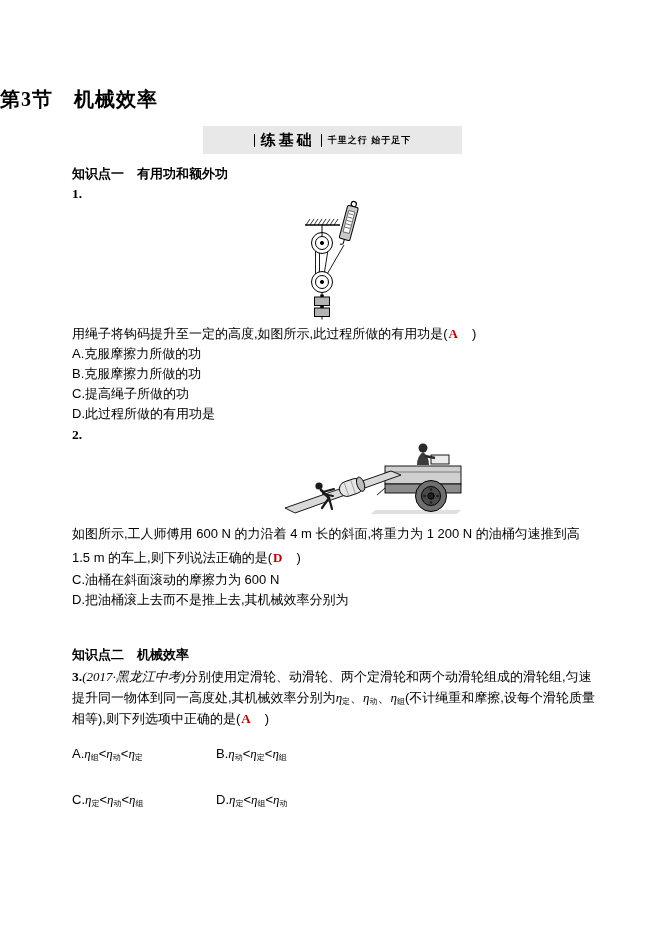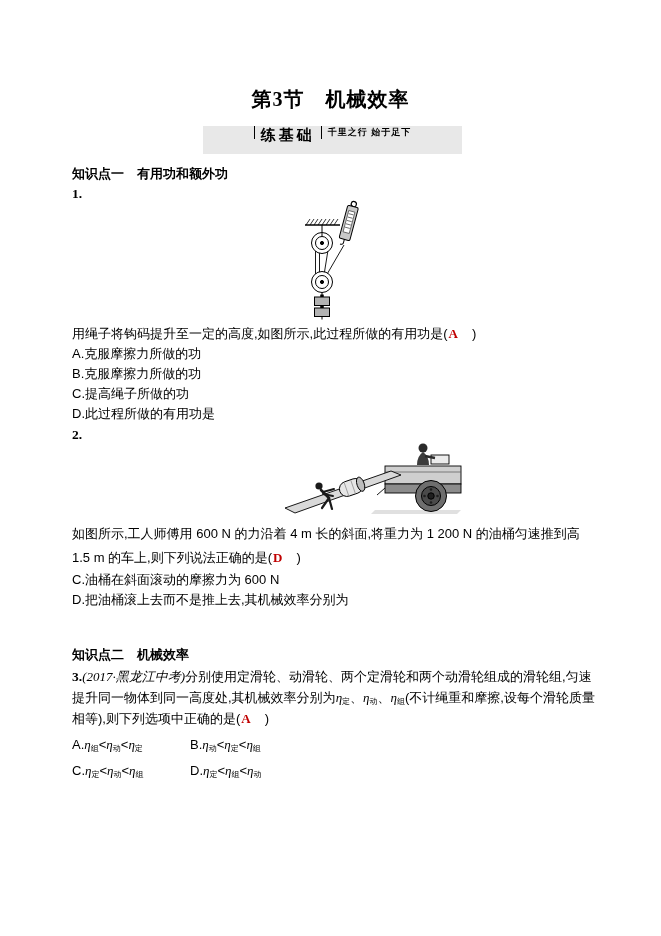--- a/index.html
+++ b/index.html
@@ -3,42 +3,42 @@
 <meta charset="utf-8">
 <style>
   html,body{margin:0;padding:0;}
   body{
     width:661px;height:936px;background:#ffffff;position:relative;
     font-family:"Liberation Sans",sans-serif;font-size:13px;color:#000;
     -webkit-font-smoothing:antialiased;
   }
   .abs{position:absolute;left:72px;}
   .title{
-    position:absolute;top:86px;left:0;width:661px;margin:0;text-align:center;
+    position:absolute;top:86px;left:0;width:661px;margin:0;
     font-family:"Liberation Serif",serif;font-size:20px;font-weight:bold;letter-spacing:1px;
   }
   .banner{
     position:absolute;top:126px;left:203px;width:259px;height:28px;
     background:var(--banner-bg,#e8e8e8);
-    display:flex;justify-content:center;gap:6px;
+    display:flex;align-items:center;justify-content:center;gap:6px;
   }
   .bar{width:1px;height:13px;background:#000;}
   .banner-title{font-weight:bold;font-size:15px;letter-spacing:3px;white-space:nowrap;}
   .banner-tag{font-size:9px;font-weight:bold;white-space:nowrap;letter-spacing:1px;}
   .heading{font-weight:bold;}
   .qnum{font-weight:bold;font-family:"Liberation Serif",serif;font-size:13.5px;}
   .line{height:20px;line-height:20px;white-space:nowrap;}
   .wrap{line-height:24px;}
   .ans{color:var(--ans,#c00000);font-weight:bold;font-family:"Liberation Serif",serif;padding:0 1px;}
   .source{font-family:"Liberation Serif",serif;font-style:italic;}
   i.eta{font-family:"Liberation Serif",serif;font-style:italic;font-size:13px;}
   sub{font-size:8px;line-height:0;vertical-align:-2px;}
   .q3-opts{
-    margin-top:6px;display:grid;grid-template-columns:118px auto;
-    row-gap:6px;line-height:20px;white-space:nowrap;
+    margin-top:15px;display:grid;grid-template-columns:118px auto;
+    row-gap:6px;line-height:20px;white-space:nowrap;gap:26px;
   }
   svg{display:block;}
 </style>
 </head>
 <body>
 
 <div>
 
   <h1 class="title">第3节　机械效率</h1>
 

